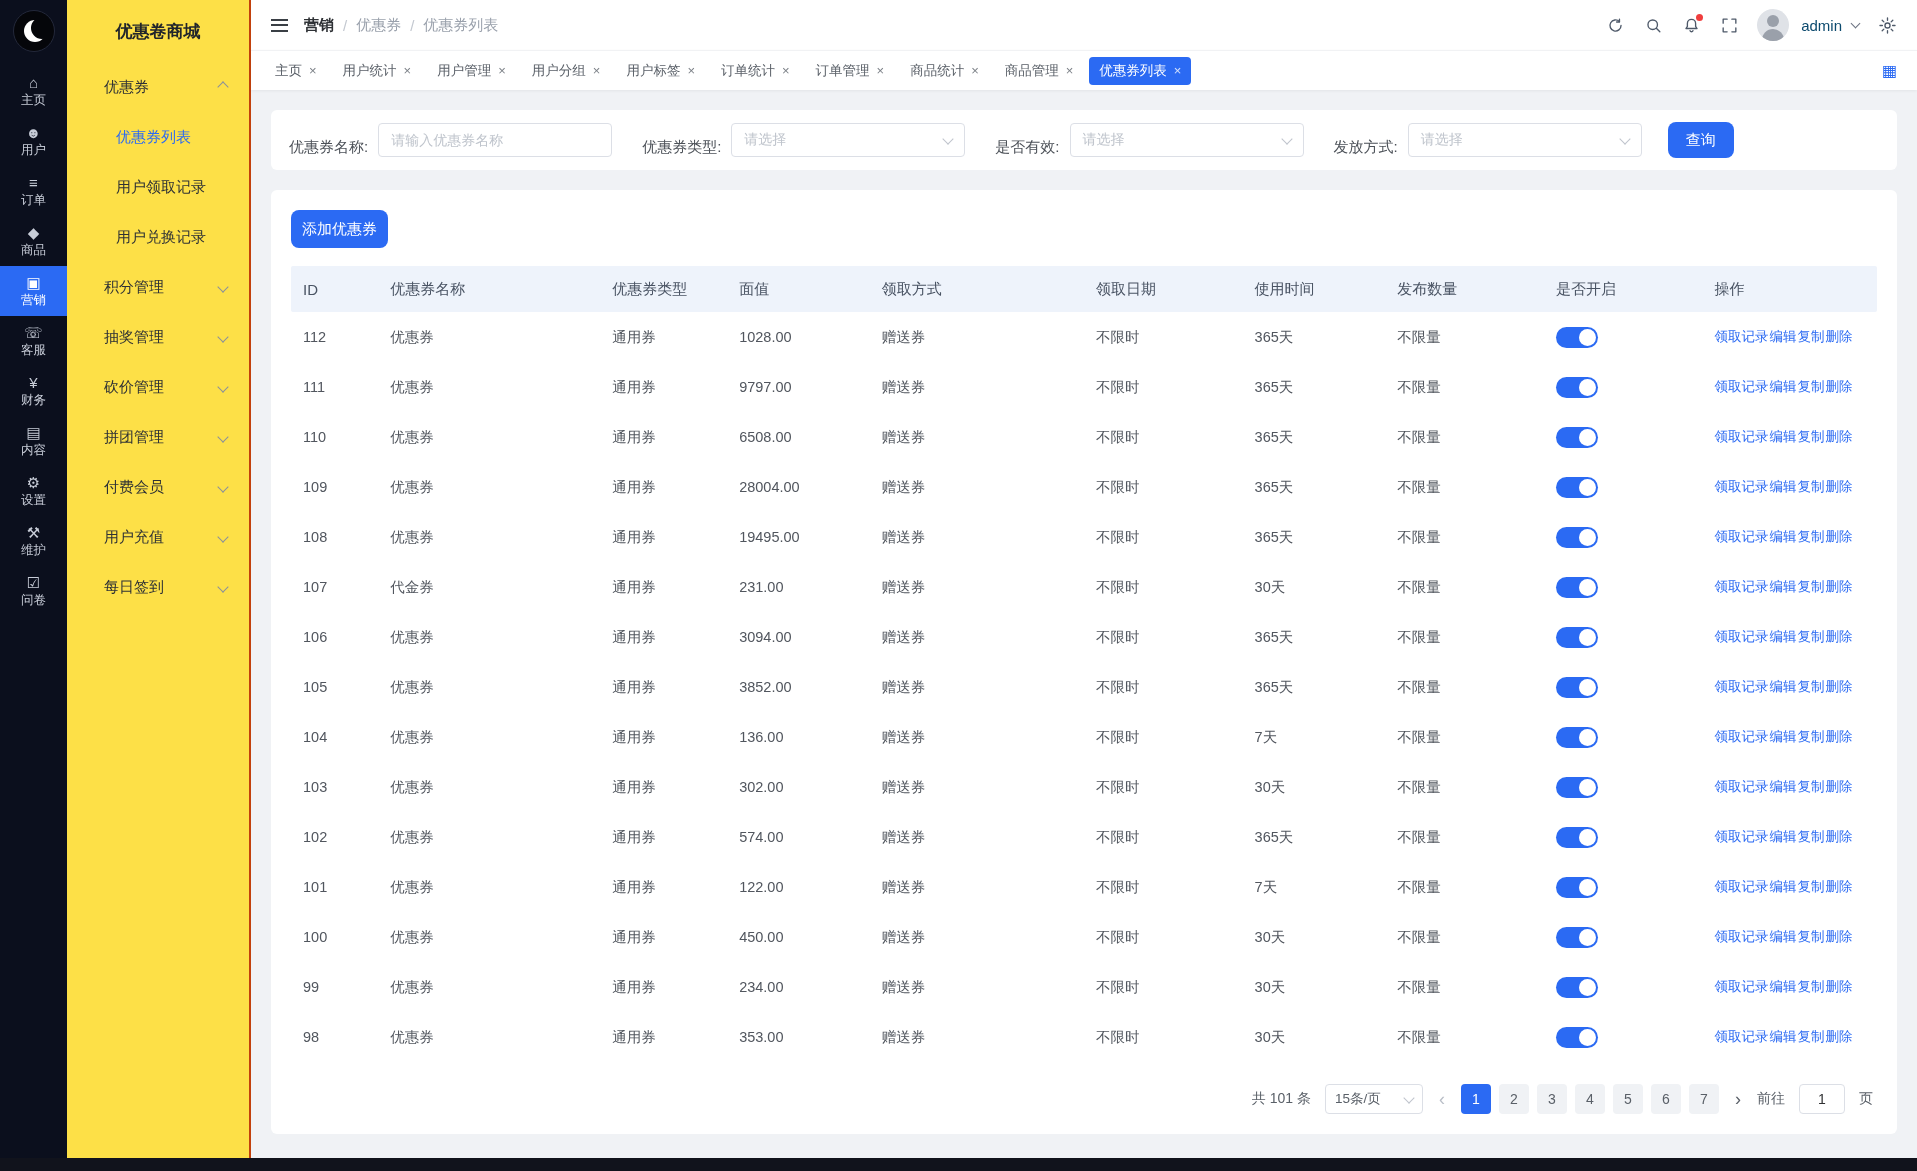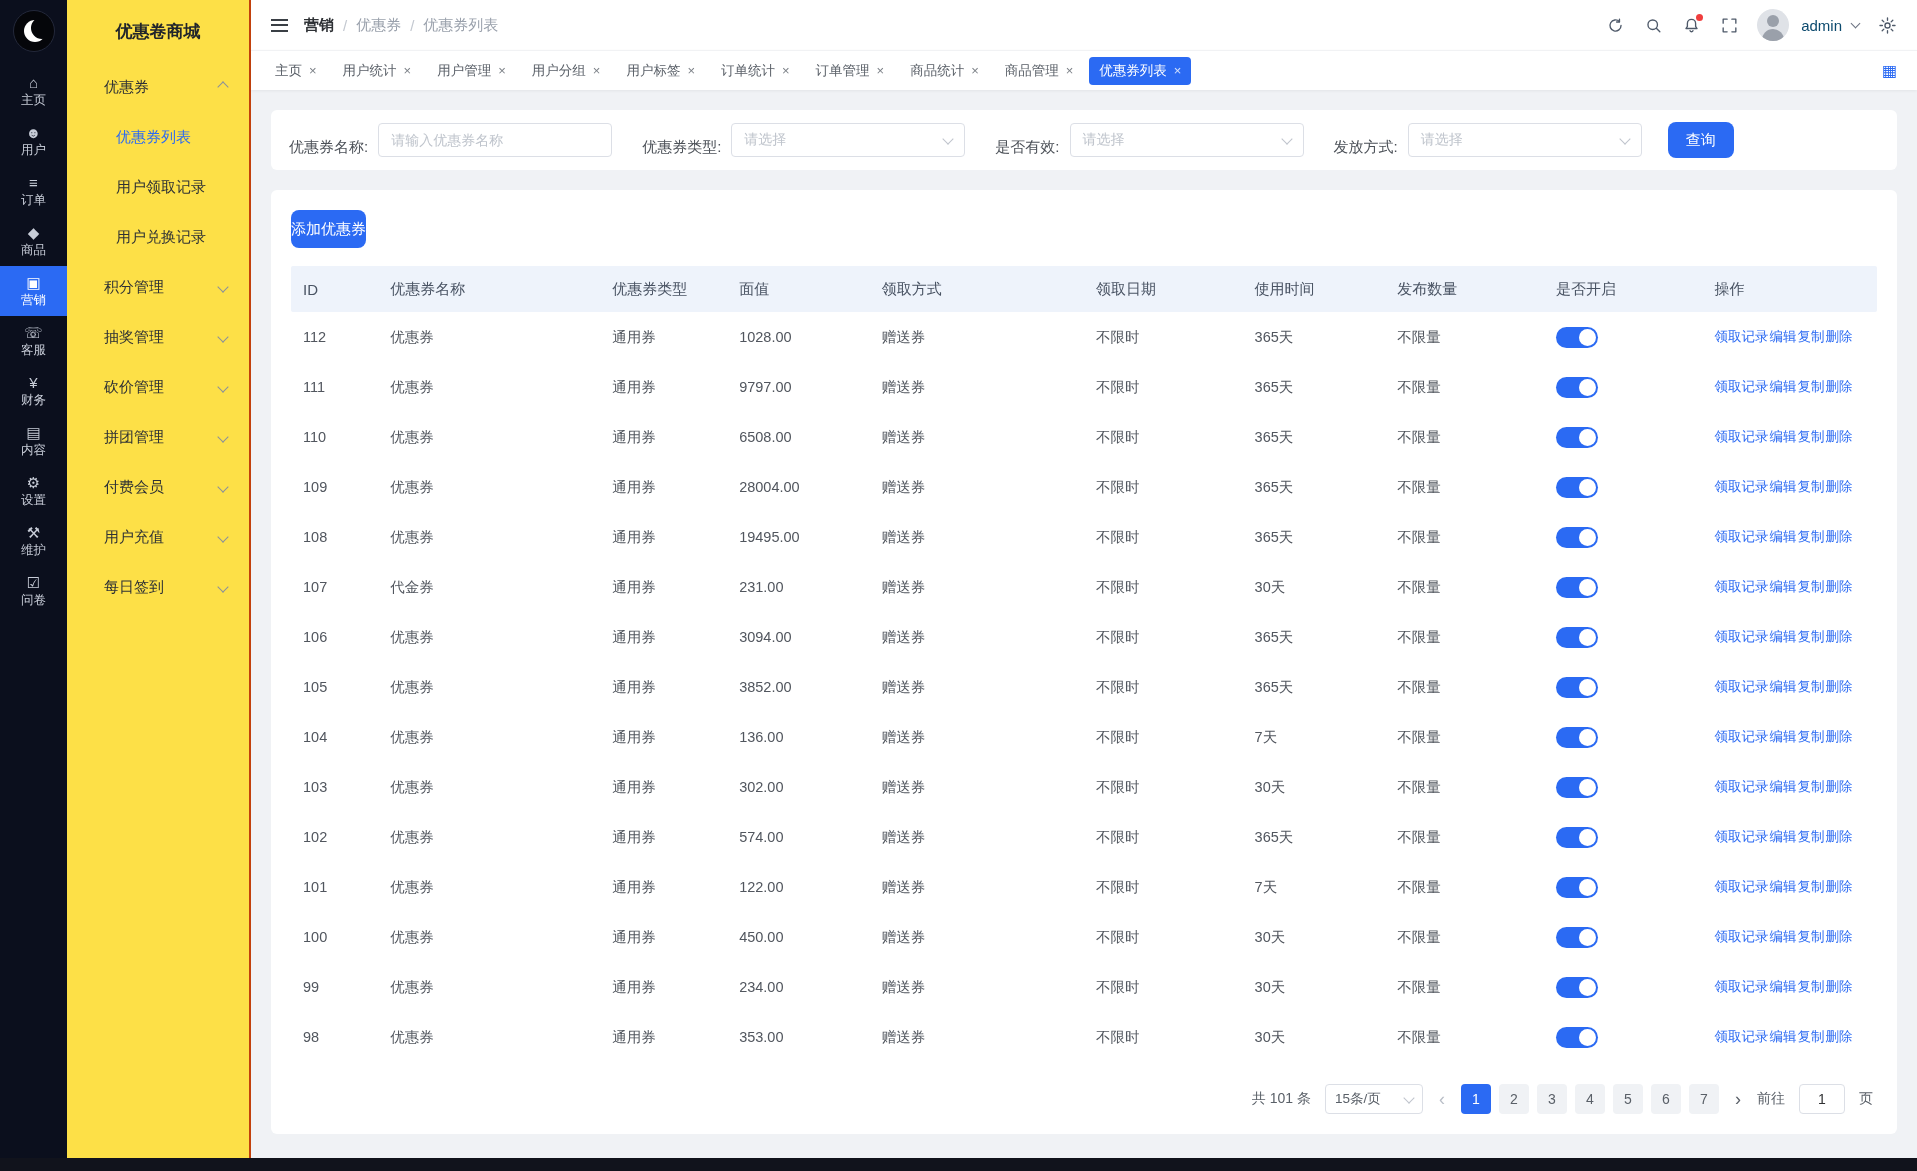--- a/index.html
+++ b/index.html
@@ -61,21 +61,21 @@
   .filter-label{font-size:15px;color:#4c5158;white-space:nowrap}
   .f-input,.f-select{width:234px;height:34px;border:1px solid #dcdfe6;border-radius:4px;font-size:14px;padding:8px 12px;background:#fff;font-family:inherit;color:#303133}
   .f-input::placeholder{color:#bfc4cc}
   .f-select{display:flex;align-items:center;justify-content:space-between;cursor:pointer}
   .f-placeholder{color:#bfc4cc}
   .f-select .chev{border-color:#bfc4cc;margin-top:-3px}
   .btn{background:var(--accent);color:#fff;border:none;border-radius:8px;font-size:15px;cursor:pointer;font-family:inherit}
   .search-btn{width:66px;height:36px;margin-left:26px}
 
   .table-card{background:#fff;border-radius:6px;margin-top:20px;padding:20px}
-  .add-btn{height:38px;padding:0 0;margin-bottom:18px}
+  .add-btn{height:38px;padding:0 11px;margin-bottom:18px}
   .thead,.trow{display:grid;grid-template-columns:5.5% 14% 8% 9% 13.5% 10% 9% 10% 10% 11%;align-items:center}
   .thead{background:#eef3fb;height:46px;border-radius:2px}
   .thead .cell{font-size:15px;color:#495363}
   .trow{height:50px}
   .cell{padding-left:12px;font-size:14.5px;color:#51565e;white-space:nowrap;overflow:hidden}
   .actions{display:flex;gap:1px;align-items:flex-end}
   .act{color:var(--accent);font-size:13.5px;cursor:pointer;text-decoration:none;white-space:nowrap}
   .toggle{width:42px;height:21px;border-radius:11px;background:#dcdfe6;position:relative;cursor:pointer}
   .toggle.on{background:var(--accent)}
   .knob{width:17px;height:17px;border-radius:50%;background:#fff;position:absolute;top:2px;right:2px;display:block}

